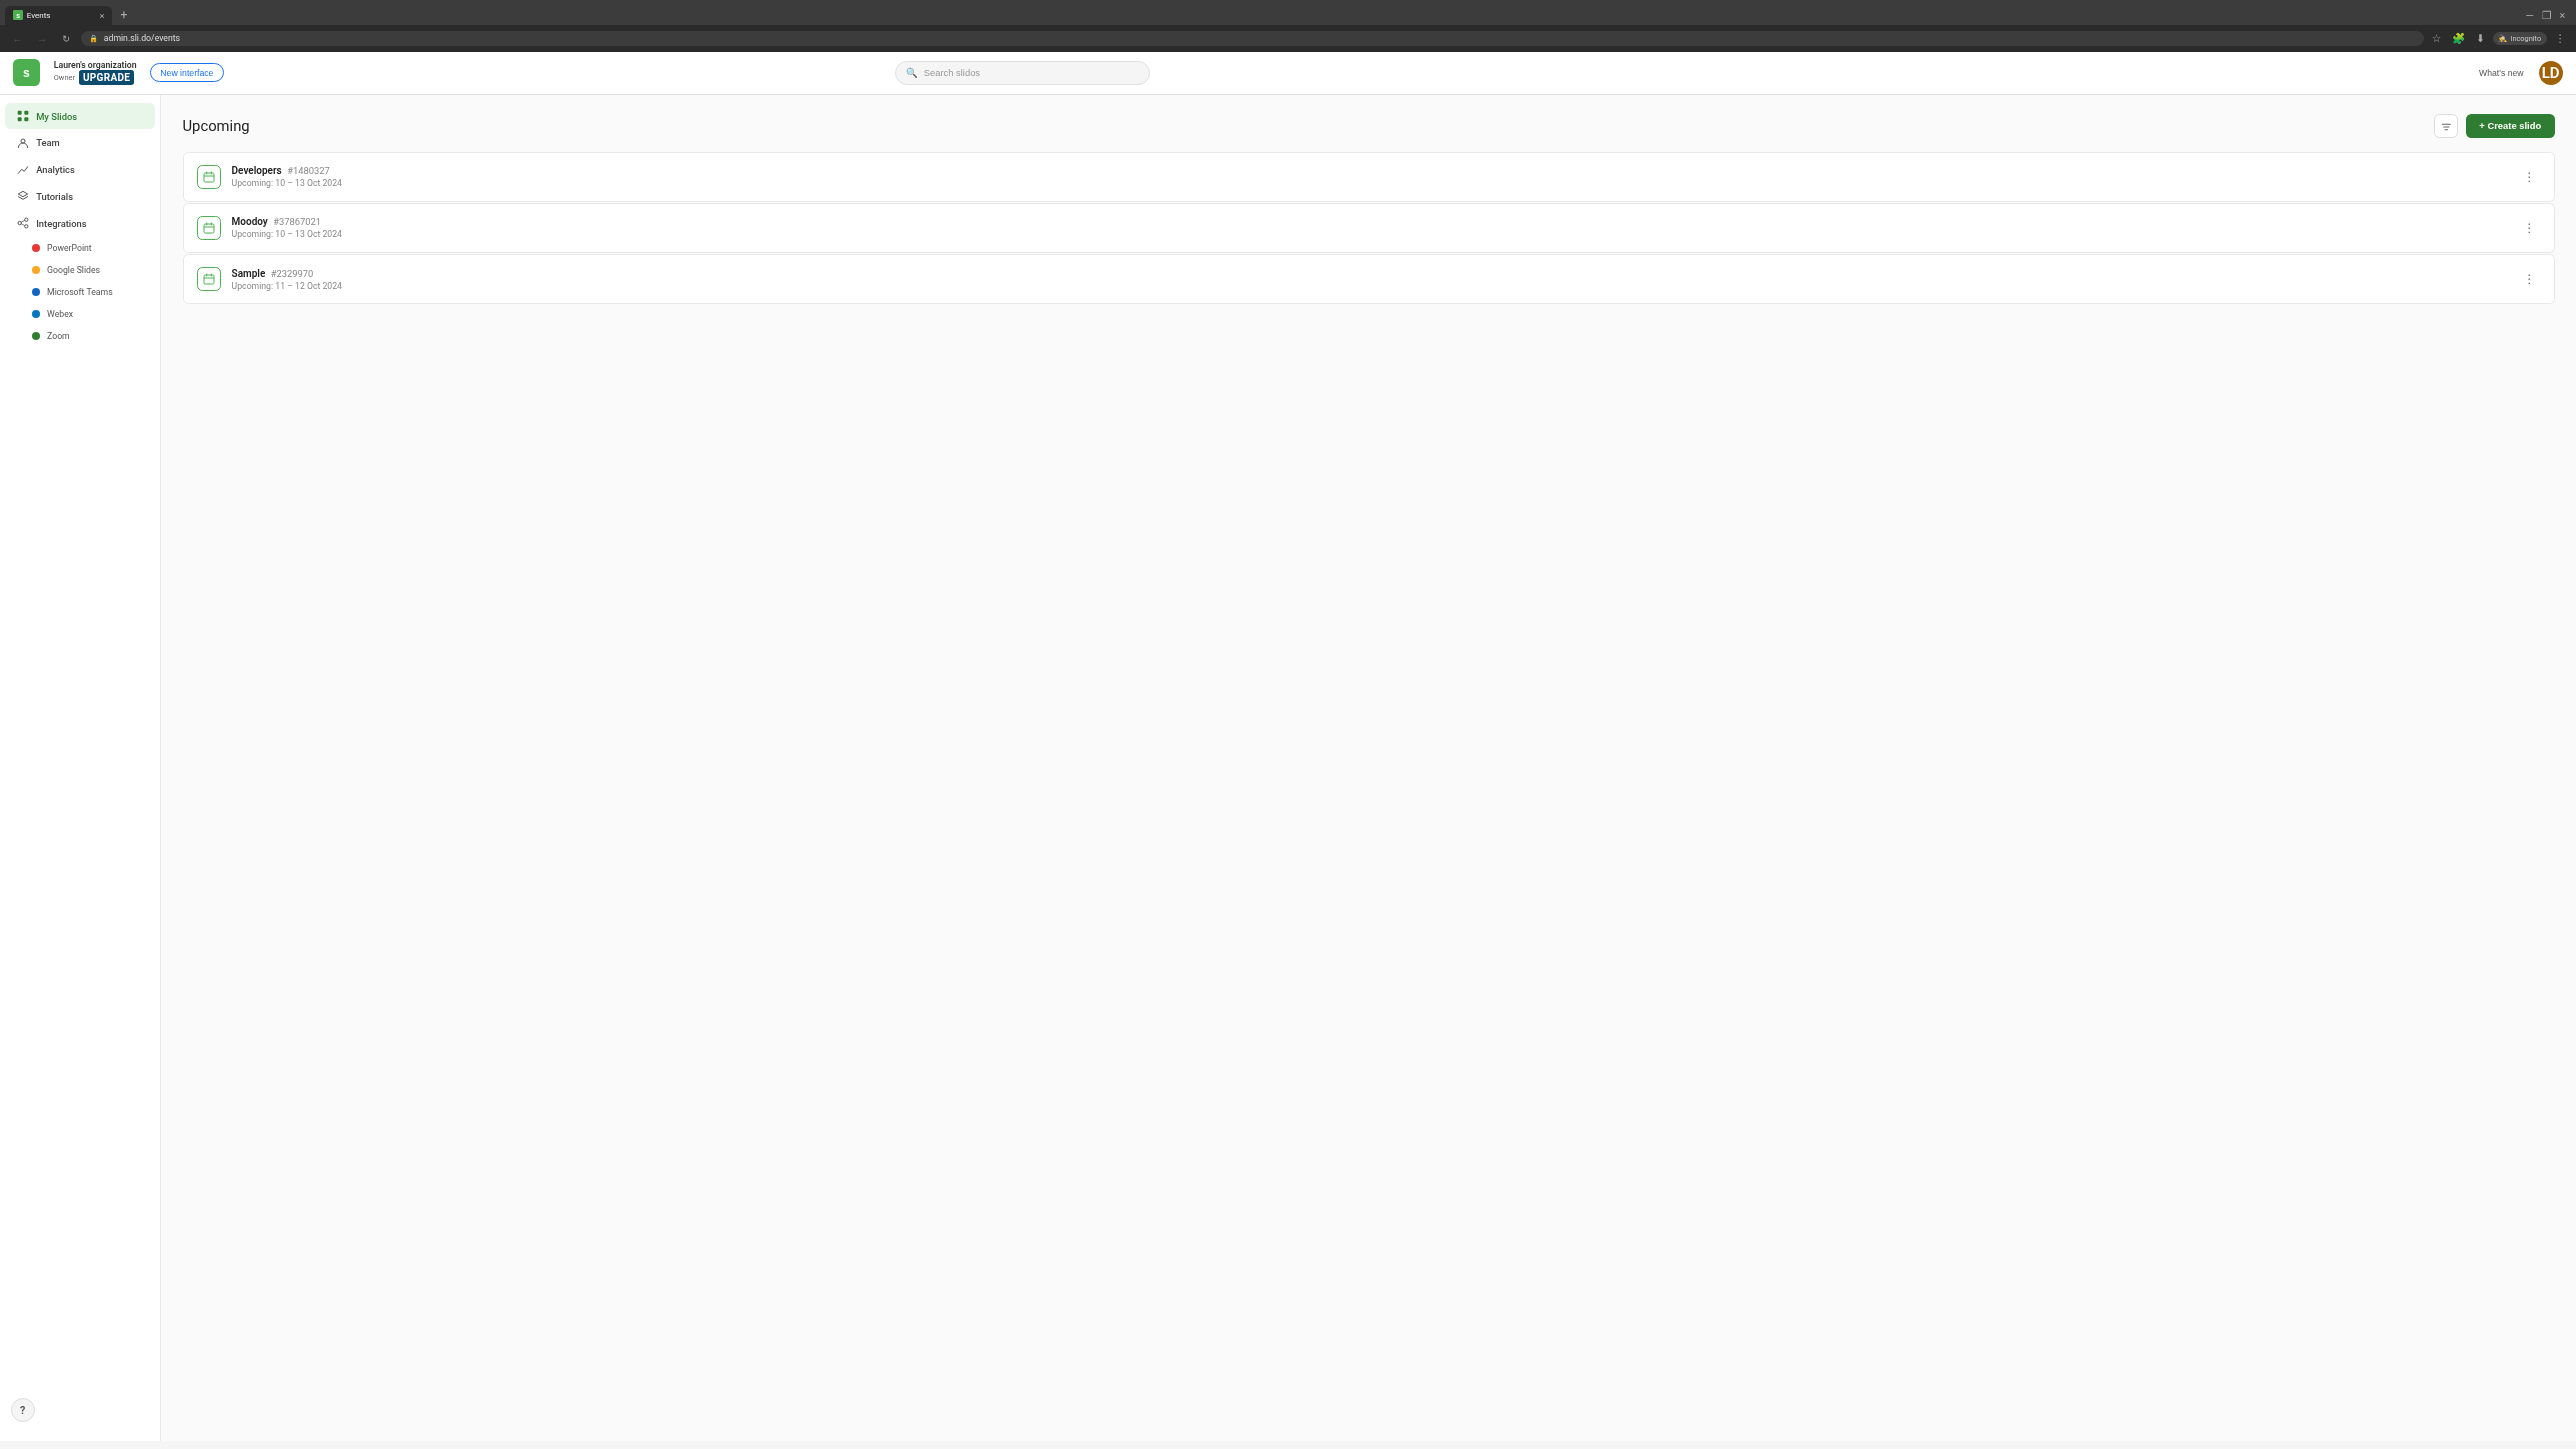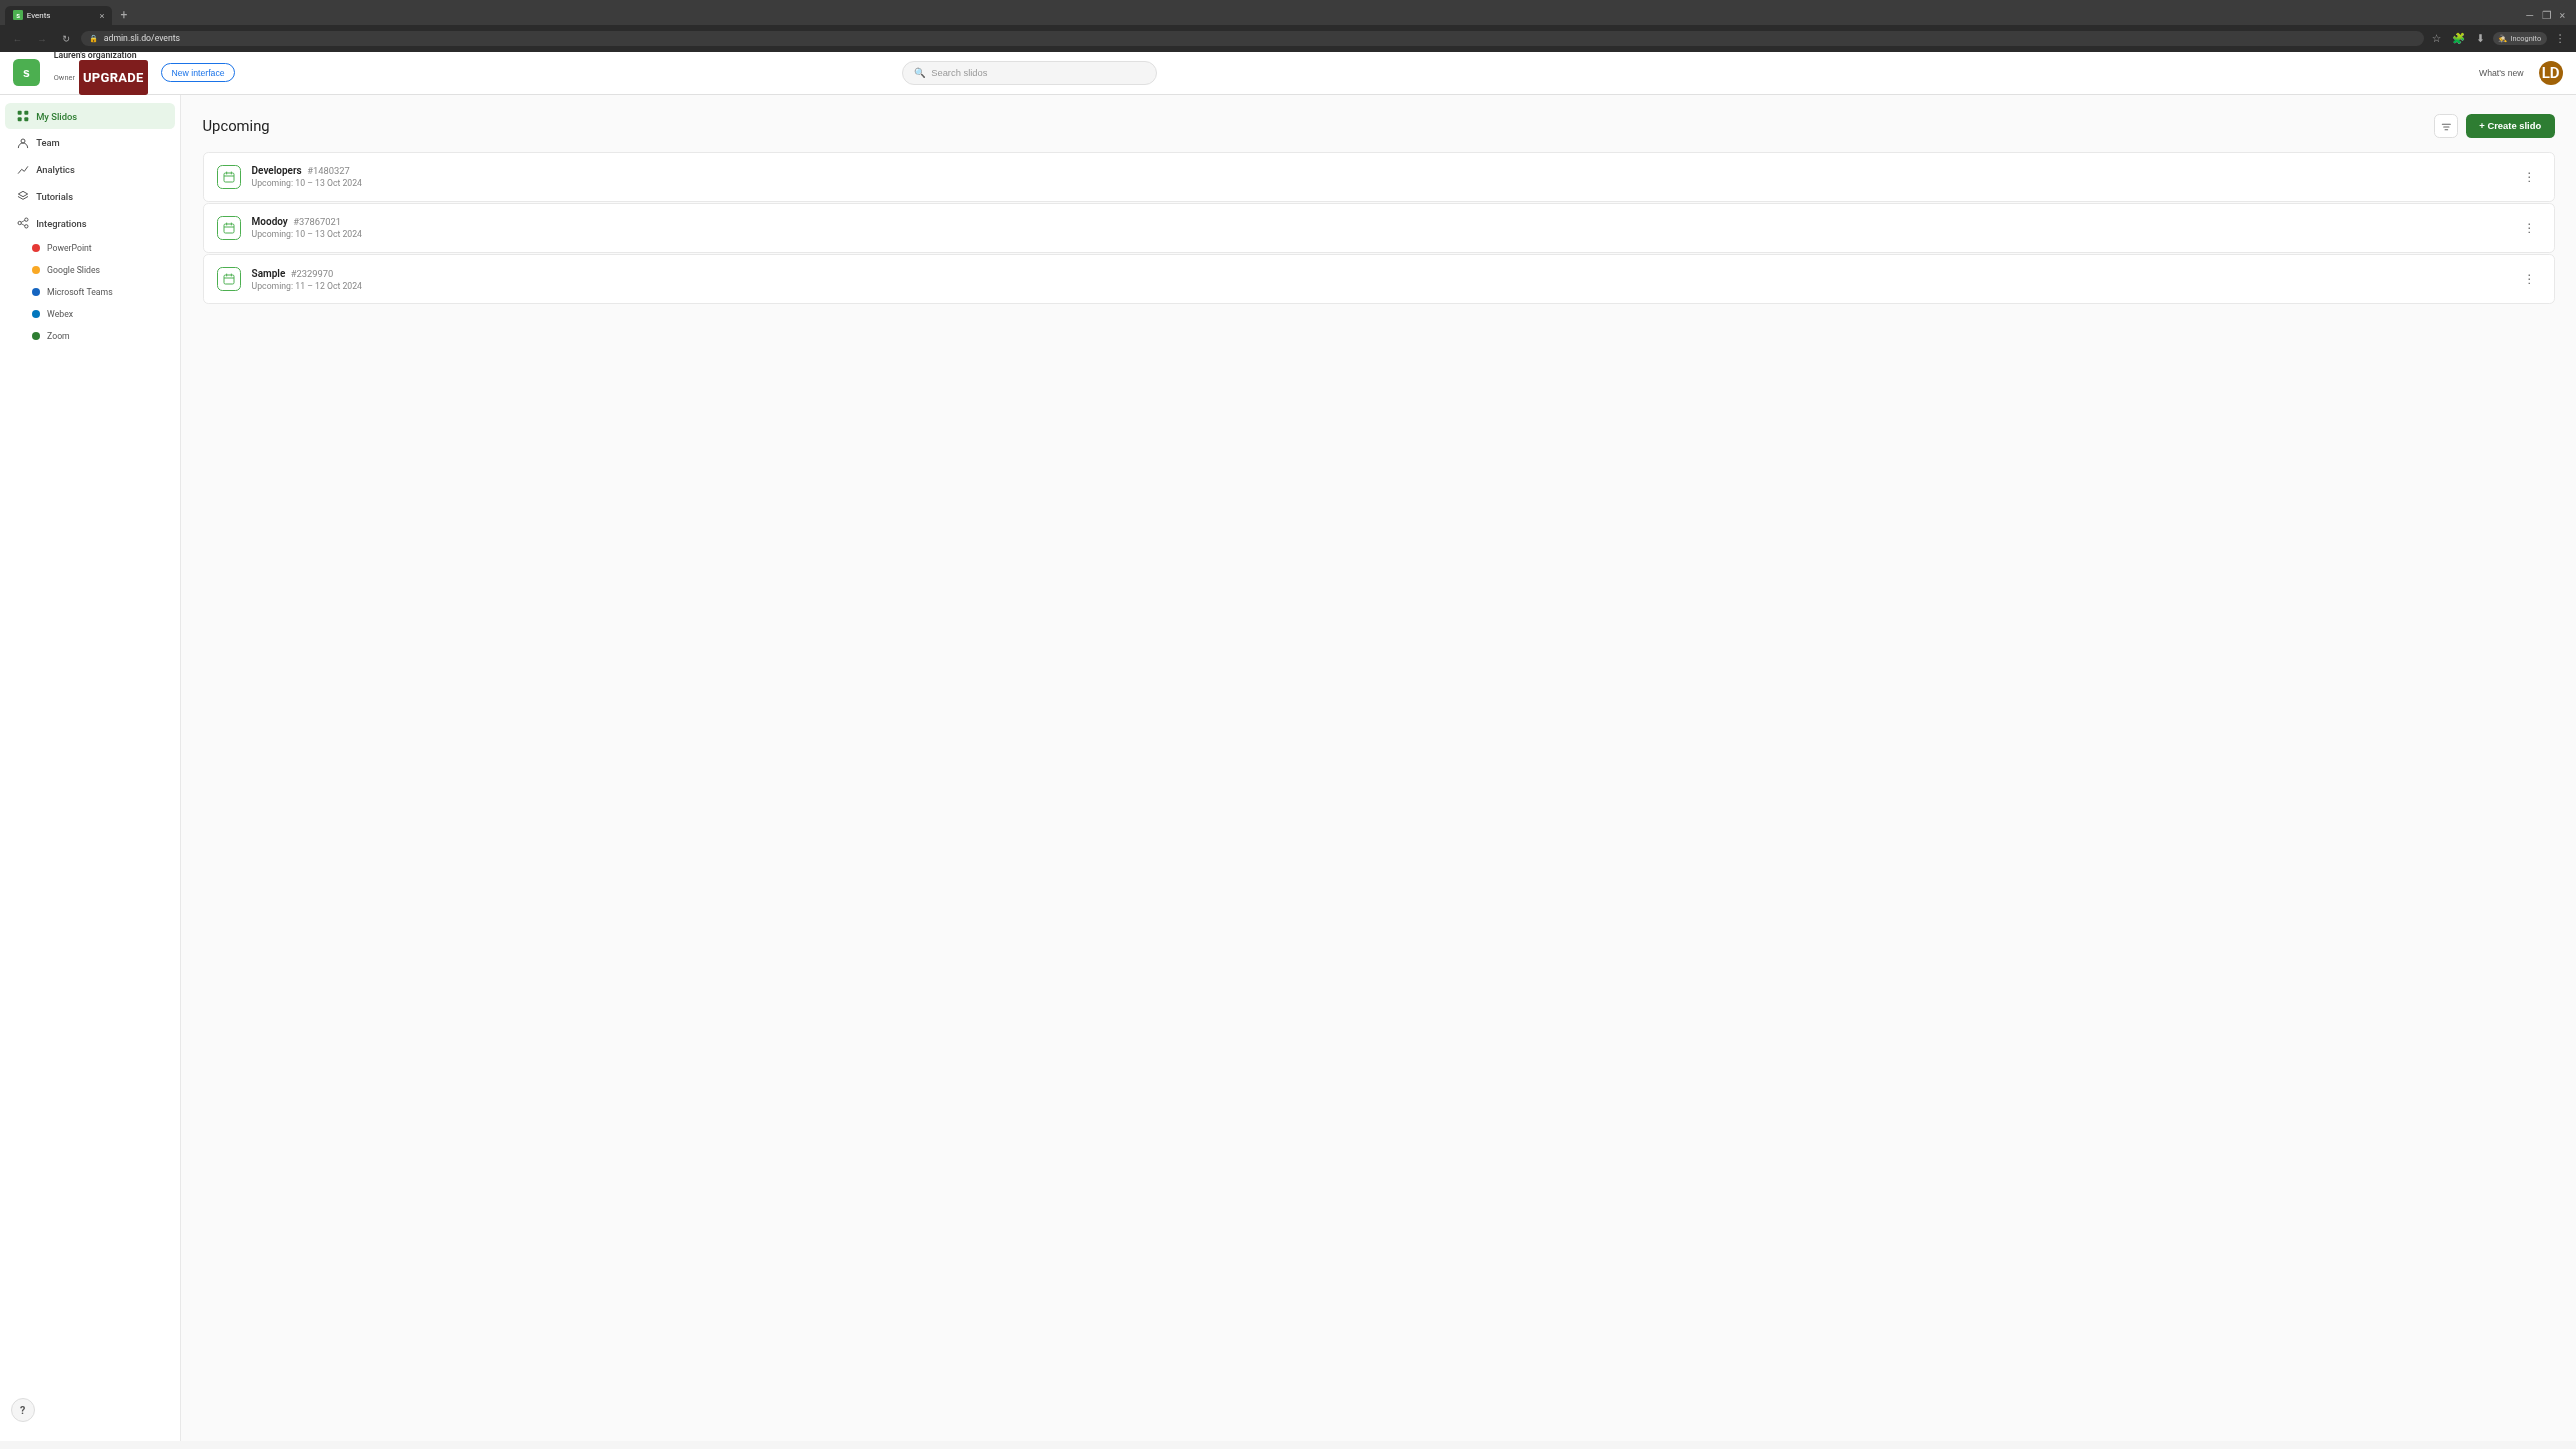--- a/index.html
+++ b/index.html
@@ -24,35 +24,35 @@
     .incognito-badge { background: #444; color: #ccc; font-size: 7.4px; padding: 2px 5.4px; border-radius: 8px; display: flex; align-items: center; gap: 2.7px; }
 
     
     .app { display: flex; flex-direction: column; height: calc(100vh - 60px); background: white; }
     .app-header { display: flex; align-items: center; padding: 0 13.4px; height: 43px; border-bottom: 0.7px solid #e0e0e0; background: white; gap: 13.4px; }
     .slido-logo { display: flex; align-items: center; gap: 5.4px; }
     .slido-logo-icon { width: 27px; height: 27px; }
     .org-info { display: flex; flex-direction: column; }
     .org-name { font-size: 8.7px; font-weight: 600; color: #333; }
     .org-role { display: flex; align-items: center; gap: 4px; font-size: 7.4px; color: #666; }
-    .upgrade-badge { background: #7f1d1d; color: white; font-size: 13px; font-weight: 700; padding: 10px 4px; border-radius: 2.7px; letter-spacing: 0.3px; }
+    .upgrade-badge { background: #0c4a6e; color: white; font-size: 10px; font-weight: 700; padding: 2px 4px; border-radius: 2.7px; letter-spacing: 0.3px; }
     .new-interface-btn { background: white; border: 1px solid #1a73e8; color: #1a73e8; padding: 3.4px 9.4px; border-radius: 13.4px; font-size: 8.7px; font-weight: 500; cursor: pointer; }
     .header-search { flex: 1; max-width: 255px; margin: 0 auto; }
     .search-bar { display: flex; align-items: center; gap: 5.4px; background: #f5f5f5; border-radius: 16px; padding: 5.4px 10.7px; border: 0.7px solid #e0e0e0; }
     .search-bar input { border: none; background: transparent; outline: none; font-size: 9.4px; color: #333; width: 100%; }
     .search-bar input::placeholder { color: #999; }
     .header-right { display: flex; align-items: center; gap: 15px; margin-left: auto; }
     .whats-new-btn { font-size: 8.7px; color: #555; cursor: pointer; background: none; border: none; }
     .user-avatar { width: 24px; height: 24px; border-radius: 50%; background: #a16207; color: white; display: flex; align-items: center; justify-content: center; font-size: 15px; font-weight: 600; cursor: pointer; }
 
     
     .main-layout { display: flex; flex: 1; overflow: hidden; }
 
     
-    .sidebar { width: 181px; background: white; border-right: 0.7px solid #e8e8e8; display: flex; flex-direction: column; padding: 8px 0; flex-shrink: 0; overflow-y: auto; }
+    .sidebar { width: 161px; background: white; border-right: 0.7px solid #e8e8e8; display: flex; flex-direction: column; padding: 8px 0; flex-shrink: 0; overflow-y: auto; }
     .sidebar-item { display: flex; align-items: center; gap: 6.7px; padding: 6.7px 10.7px; cursor: pointer; border-radius: 5.4px; margin: 0.7px 5.4px; color: #444; font-size: 9.4px; font-weight: 500; }
     .sidebar-item.active { background: #e8f5e9; color: #2e7d32; }
     .sidebar-item.active .sidebar-icon { color: #2e7d32; }
     .sidebar-icon { font-size: 10.7px; width: 13.4px; display: flex; align-items: center; justify-content: center; flex-shrink: 0; }
     .sidebar-sub-item { display: flex; align-items: center; gap: 6.7px; padding: 5.4px 10.7px 5.4px 27px; cursor: pointer; border-radius: 5.4px; margin: 0.7px 5.4px; color: #555; font-size: 8.7px; }
     .integration-dot { width: 8px; height: 8px; border-radius: 50%; flex-shrink: 0; }
     .dot-red { background: #e53935; }
     .dot-yellow { background: #f9a825; }
     .dot-blue { background: #1565c0; }
     .dot-dark-blue2 { background: #0277bd; }

